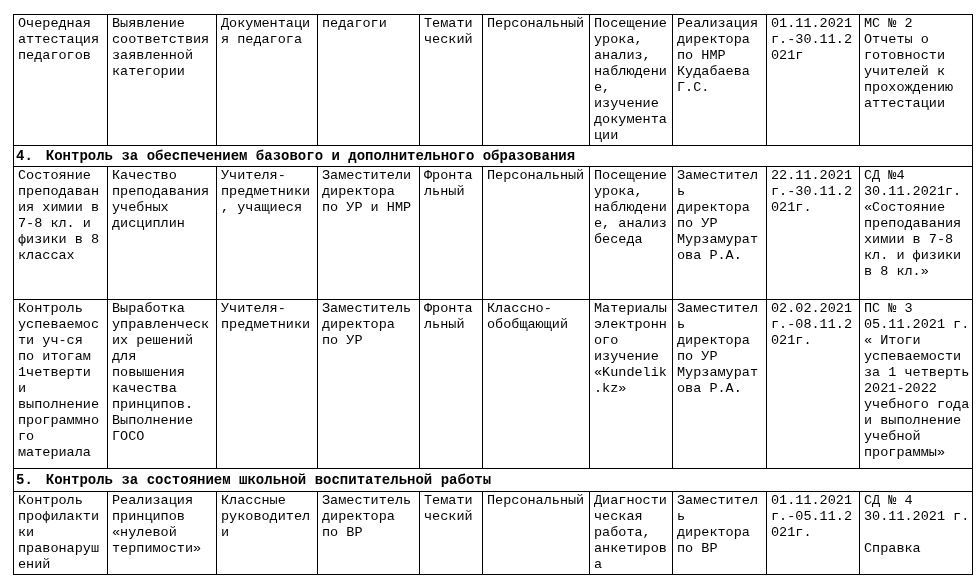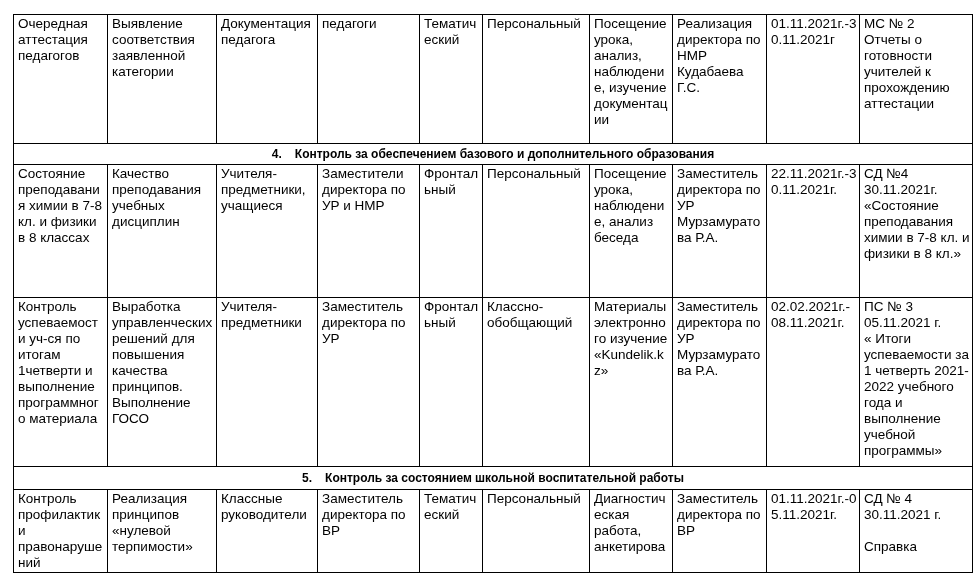--- a/index.html
+++ b/index.html
@@ -6,21 +6,21 @@
     margin: 0;
     padding: 0;
     background: #ffffff;
   }
   .page {
     position: relative;
     width: 979px;
     height: 576px;
     background: #ffffff;
     overflow: hidden;
-    font-family: Liberation Sans, sans-serif;
+    font-family: Liberation Mono, monospace;
     color: #000000;
   }
   table.plan {
     position: absolute;
     left: 13px;
     top: 14px;
     width: 960px;
     border-collapse: collapse;
     table-layout: fixed;
   }
@@ -31,24 +31,23 @@
     font-size: 13.5px;
     line-height: 16px;
     overflow: hidden;
   }
   td.dc {
     white-space: pre-line;
     overflow-wrap: break-word;
     word-wrap: break-word;
   }
   tr.section td {
-    text-align: center;
     vertical-align: middle;
     font-weight: bold;
-    font-size: 12px;
+    font-size: 14px;
     white-space: nowrap;
     padding: 1px 2px;
   }
   tr.section .sec-num {
     display: inline-block;
     margin-right: 13px;
   }
 </style>
 </head>
 <body>

